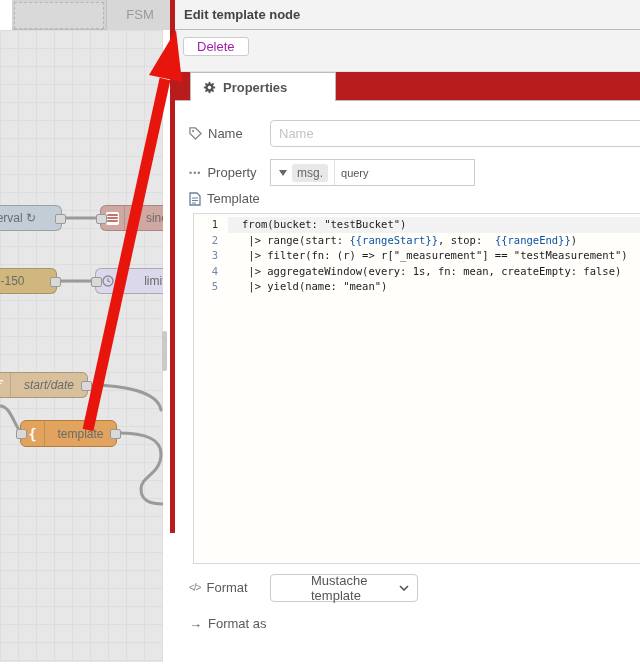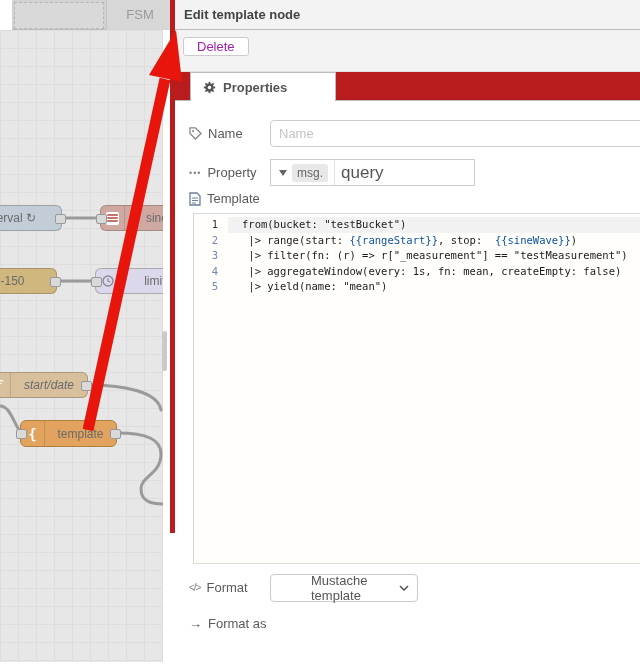--- a/index.html
+++ b/index.html
@@ -63,21 +63,21 @@
         font-size:13px;color:#5a5a5a;}
   .input-name{position:absolute;left:95px;top:19px;width:388px;height:27px;box-sizing:border-box;
         border:1px solid #cccccc;border-radius:4px;padding:0 8px;font-size:13px;color:#555;
         font-family:inherit;outline:none;}
   .input-name::placeholder{color:#c4c4c4;}
   .typed-input{position:absolute;left:95px;top:58px;width:205px;height:27px;box-sizing:border-box;
         border:1px solid #cccccc;border-radius:0;display:flex;align-items:center;background:#fff;}
   .ti-btn{display:flex;align-items:center;gap:5px;padding:0 6px 0 8px;align-self:stretch;
         border-right:1px solid #e2e2e2;cursor:pointer;}
   .ti-type{background:#e8e8e8;border-radius:3px;padding:2px 5px;font-size:12px;color:#666;}
-  .ti-value{padding-left:6px;font-size:17px;color:#555;}
+  .ti-value{padding-left:6px;font-size:11px;color:#555;}
 
   
   .code-editor{position:absolute;left:18px;top:112px;width:452px;height:351px;box-sizing:border-box;
         border:1px solid #d9d9d9;background:#fffefa;display:flex;overflow:hidden;
         font-family:"DejaVu Sans Mono",monospace;font-size:10.5px;line-height:15.5px;}
   .gutter{width:34px;flex:none;padding-top:3px;text-align:right;}
   .ln-no{color:#7089ad;padding-right:10px;}
   .ln-no.active{color:#333;}
   .code-area{flex:1;padding-top:3px;position:relative;}
   .code-line{white-space:pre;padding-left:14px;color:#1b1b1b;}
@@ -237,21 +237,21 @@
       <div class="code-editor">
         <div class="gutter">
             <div class="ln-no active">1</div>
             <div class="ln-no">2</div>
             <div class="ln-no">3</div>
             <div class="ln-no">4</div>
             <div class="ln-no">5</div>
           </div>
         <div class="code-area">
             <div class="code-line current"><span class="tok-plain">from(bucket: "testBucket")</span></div>
-            <div class="code-line"><span class="tok-plain"> |&gt; range(start: </span><span class="tok-mustache">{{rangeStart}}</span><span class="tok-plain">, stop:  </span><span class="tok-mustache">{{sineWave}}</span><span class="tok-plain">)</span></div>
+            <div class="code-line"><span class="tok-plain"> |&gt; range(start: </span><span class="tok-mustache">{{rangeStart}}</span><span class="tok-plain">, stop:  </span><span class="tok-mustache">{{rangeEnd}}</span><span class="tok-plain">)</span></div>
             <div class="code-line"><span class="tok-plain"> |&gt; filter(fn: (r) =&gt; r["_measurement"] == "testMeasurement")</span></div>
             <div class="code-line"><span class="tok-plain"> |&gt; aggregateWindow(every: 1s, fn: mean, createEmpty: false)</span></div>
             <div class="code-line"><span class="tok-plain"> |&gt; yield(name: "mean")</span></div>
           </div>
       </div>
 
       <div class="form-label lab-format">
         <span class="glyph-code">&lt;/&gt;</span>
         <span>Format</span>
       </div>

